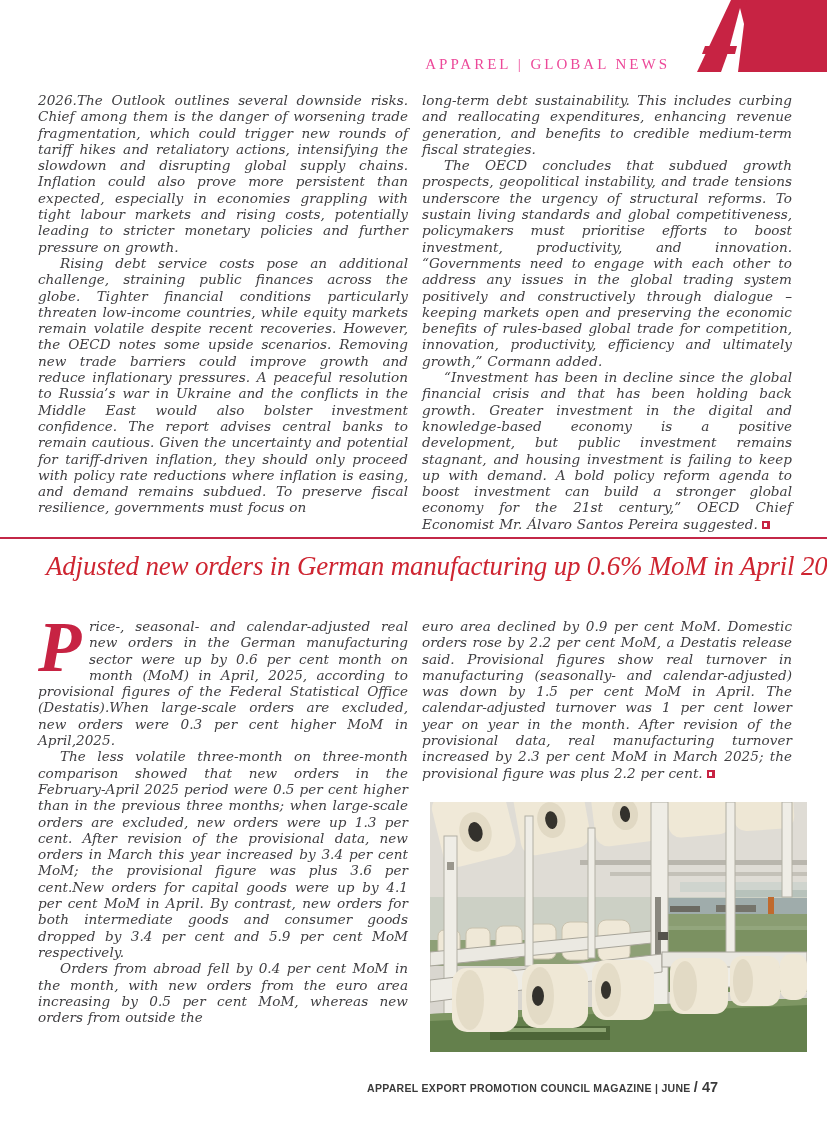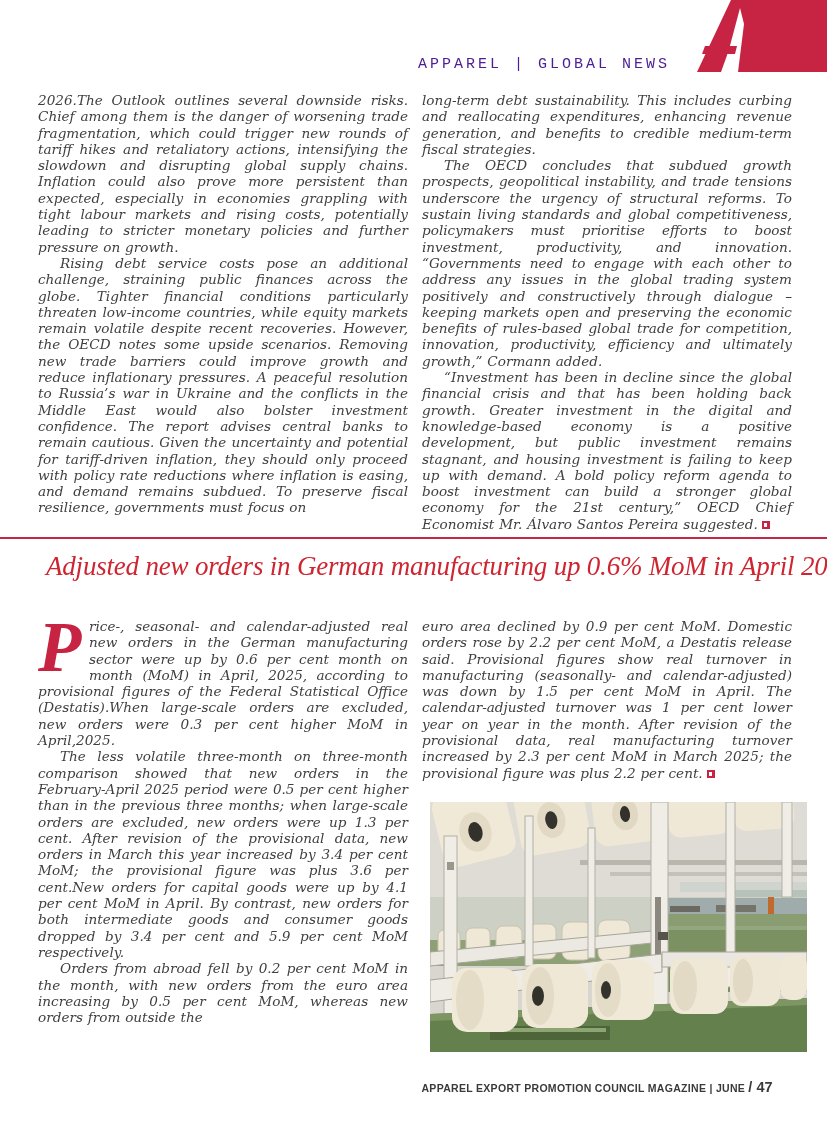--- a/index.html
+++ b/index.html
@@ -4,22 +4,22 @@
 <style>
   html,body { margin:0; padding:0; background:#ffffff; }
   .page {
     position:relative; width:827px; height:1122px; background:#ffffff;
     overflow:hidden; font-family:"DejaVu Serif", serif;
   }
 
   
   .masthead {
     position:absolute; top:56px; right:157px;
-    font-family:Liberation Mono, monospace; font-size:15px;
-    letter-spacing:3px; color:#4c1d95; white-space:nowrap;
+    font-family:Liberation Serif, serif; font-size:15px;
+    letter-spacing:3px; color:#ec4899; white-space:nowrap;
   }
   .logo { position:absolute; top:0; right:0; width:170px; height:72px; }
 
   
   .cols { position:absolute; left:38px; width:767px; display:flex; gap:14px; }
   .col  { width:370px; }
   p.body {
     margin:0; text-align:justify; font-style:italic;
     font-size:13.6px; line-height:16.3px; color:#3f3e41;
     word-spacing:0.5px;
@@ -51,21 +51,21 @@
   .endmark::after {
     content:""; position:absolute; left:2px; top:2px; width:3px; height:4px; background:#ffffff;
   }
 
   
   .photo { position:absolute; left:430px; top:802px; width:377px; height:250px; }
   .photo svg { display:block; }
 
   
   .footer {
-    position:absolute; top:1079px; left:367px; width:460px; text-align:center;
+    position:absolute; top:1079px; left:367px; width:460px; text-align:left;
     font-family:"Liberation Sans", sans-serif; font-weight:bold;
     font-size:10.5px; letter-spacing:0.3px; color:#3a3a3a; white-space:nowrap;
   }
   .footer .pageno { font-size:14.5px; letter-spacing:0; }
 </style>
 </head>
 <body>
 
 <div class="page">
 
@@ -91,21 +91,21 @@
     </div>
   </div>
 
   <div class="red-rule"></div>
   <h1 class="headline" style="margin:0; font-weight:normal;">Adjusted new orders in German manufacturing up 0.6% MoM in April 2025</h1>
 
   <div class="cols german">
     <div class="col">
       <p class="body"><span class="dropcap">P</span><span>rice-, seasonal- and calendar-adjusted real new orders in the German manufacturing sector were up by 0.6 per cent month on month (MoM) in April, 2025, according to provisional figures of the Federal Statistical Office (Destatis).When large-scale orders are excluded, new orders were 0.3 per cent higher MoM in April,2025.</span></p>
       <p class="body indent gap-top">The less volatile three-month on three-month comparison showed that new orders in the February-April 2025 period were 0.5 per cent higher than in the previous three months; when large-scale orders are excluded, new orders were up 1.3 per cent. After revision of the provisional data, new orders in March this year increased by 3.4 per cent MoM; the provisional figure was plus 3.6 per cent.New orders for capital goods were up by 4.1 per cent MoM in April. By contrast, new orders for both intermediate goods and consumer goods dropped by 3.4 per cent and 5.9 per cent MoM respectively.</p>
-      <p class="body indent sm-gap-top">Orders from abroad fell by 0.2 per cent MoM in the month, with new orders from the euro area increasing by 0.5 per cent MoM, whereas new orders from outside the</p>
+      <p class="body indent sm-gap-top">Orders from abroad fell by 0.4 per cent MoM in the month, with new orders from the euro area increasing by 0.5 per cent MoM, whereas new orders from outside the</p>
     </div>
     <div class="col">
       <p class="body"><span>euro area declined by 0.9 per cent MoM. Domestic orders rose by 2.2 per cent MoM, a Destatis release said. Provisional figures show real turnover in manufacturing (seasonally- and calendar-adjusted) was down by 1.5 per cent MoM in April. The calendar-adjusted turnover was 1 per cent lower year on year in the month. After revision of the provisional data, real manufacturing turnover increased by 2.3 per cent MoM in March 2025; the provisional figure was plus 2.2 per cent.</span><span class="endmark"></span></p>
     </div>
   </div>
 
   <div class="photo">
     <svg width="377" height="250" viewBox="0 0 377 250" xmlns="http://www.w3.org/2000/svg" aria-hidden="true">
 
       <rect x="0" y="0" width="377" height="250" fill="#d9d6cf"></rect>

